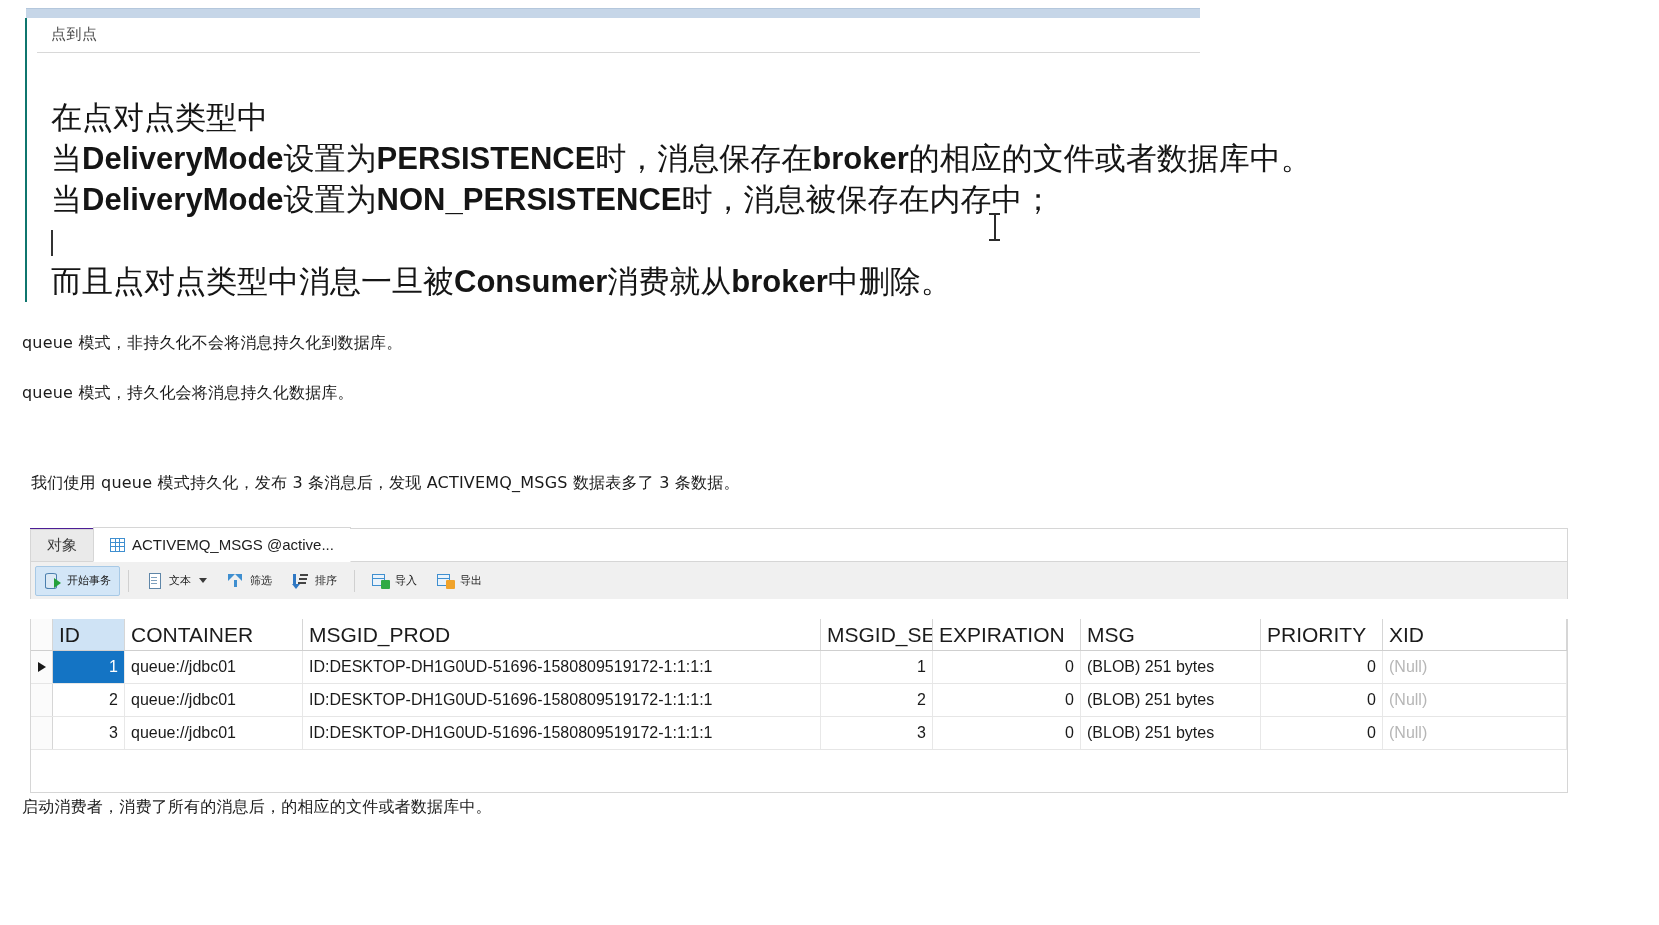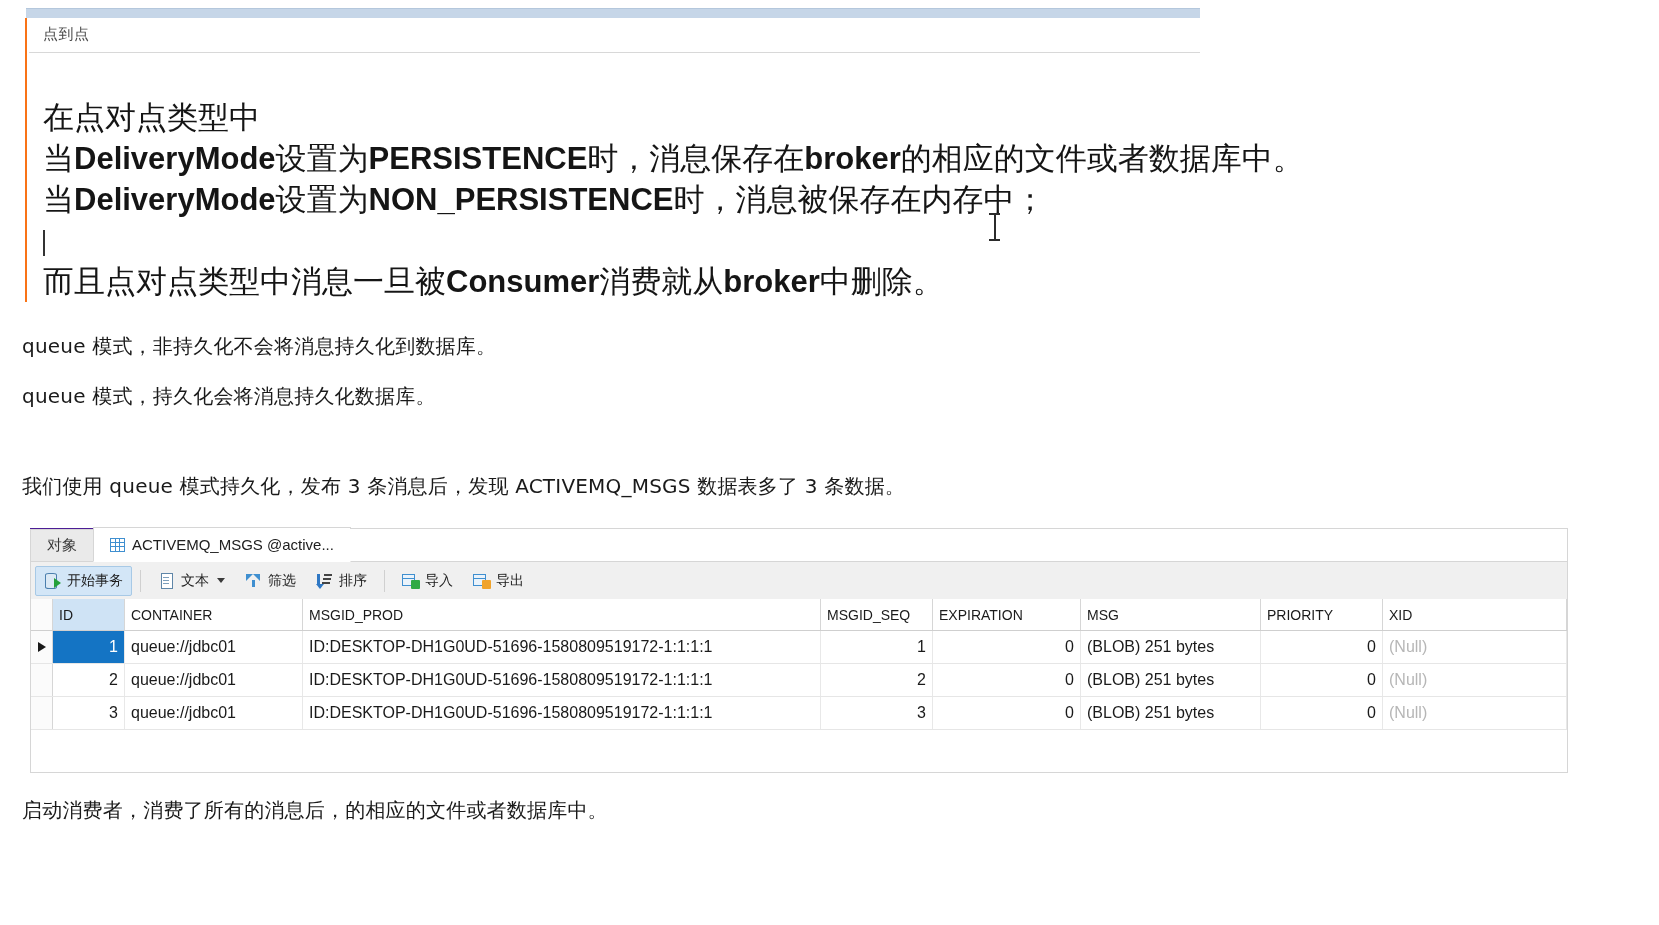--- a/index.html
+++ b/index.html
@@ -23,22 +23,22 @@
     top: 8px;
     width: 1180px;
   }
   #note-topbar {
     height: 9px;
     background: #c6d6e8;
     border-top: 1px solid #b4c7dc;
     margin-left: 6px;
   }
   #note-body {
-    border-left: 2px solid #f97316;
-    padding-left: 2px;
+    border-left: 2px solid #0f766e;
+    padding-left: 10px;
     margin-left: 5px;
   }
   #note-header {
     font-family: "DejaVu Serif", "Liberation Serif", serif;
     font-size: 15px;
     color: #4a4a4a;
     padding: 7px 0 8px 14px;
     border-bottom: 1px solid #d8d8d8;
     letter-spacing: 0.5px;
   }
@@ -83,21 +83,21 @@
     left: 0px; width: 11px; height: 1.5px;
     background: #2b2b2b;
   }
   #text-cursor .bar-t { top: 1px; }
   #text-cursor .bar-b { top: 27px; }
 
   
   .para {
     position: absolute;
     font-family: "DejaVu Sans", "Liberation Sans", sans-serif;
-    font-size: 20px;
+    font-size: 16px;
     color: #1a1a1a;
     white-space: pre;
     letter-spacing: 0.2px;
   }
 
   
   #db-panel {
     position: absolute;
     left: 30px;
     top: 528px;
@@ -165,21 +165,21 @@
     border-right: 1px solid #d6d6d6;
     padding-left: 4px;
     gap: 2px;
   }
   .tb-btn {
     display: flex;
     align-items: center;
     gap: 6px;
     height: 28px;
     padding: 0 8px;
-    font-size: 14px;
+    font-size: 11px;
     color: #1c1c1c;
     border: 1px solid transparent;
     border-radius: 2px;
     white-space: nowrap;
   }
   .tb-btn.pressed {
     background: #d3e6f7;
     border: 1px solid #a7c9e6;
   }
   .tb-sep {
@@ -261,21 +261,22 @@
     height: 32px;
     align-items: center;
     font-size: 16px;
     border-bottom: 1px solid #e6e6e6;
   }
   #grid-head .grid-row {
     height: 31px;
     background: #ffffff;
     border-bottom: 1px solid #cfcfcf;
     color: #1b1b1b;
-    font-size: 14px;
+    font-size: 21px;
+    margin-top: 20px;
   }
   .cell {
     height: 100%;
     display: flex;
     align-items: center;
     box-sizing: border-box;
     padding: 0 6px;
     border-right: 1px solid #e8e8e8;
     overflow: hidden;
     white-space: nowrap;
@@ -324,21 +325,21 @@
 </div>
 
 <div id="text-cursor">
   <div class="bar-t"></div>
     <div class="stem"></div>
     <div class="bar-b"></div>
 </div>
 
 <div class="para" style="left:22px; top:333px;">queue 模式，非持久化不会将消息持久化到数据库。</div>
 <div class="para" style="left:22px; top:383px;">queue 模式，持久化会将消息持久化数据库。</div>
-<div class="para" style="left:22px; top:473px;">我们使用 queue 模式持久化，发布 3 条消息后，发现 ACTIVEMQ_MSGS 数据表多了 3 条数据。</div>
+<div class="para" style="left:31px; top:473px;">我们使用 queue 模式持久化，发布 3 条消息后，发现 ACTIVEMQ_MSGS 数据表多了 3 条数据。</div>
 <div class="para" style="left:22px; top:797px;">启动消费者，消费了所有的消息后，的相应的文件或者数据库中。</div>
 
 <div id="db-panel">
 
   <div id="db-tabstrip">
     <div class="db-tab">
       <span>对象</span>
     </div>
     <div class="db-tab active">
       <span class="grid-icon"></span>

